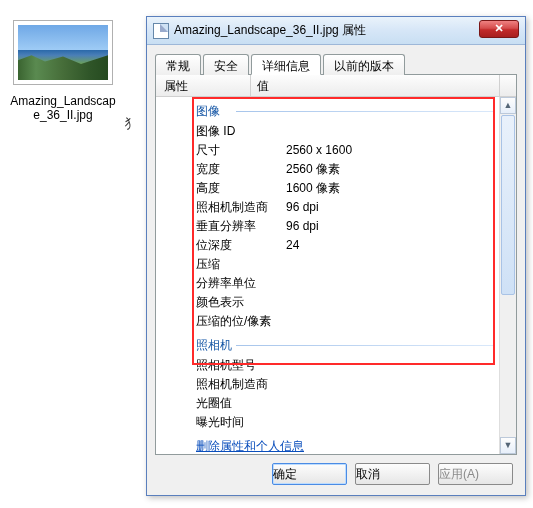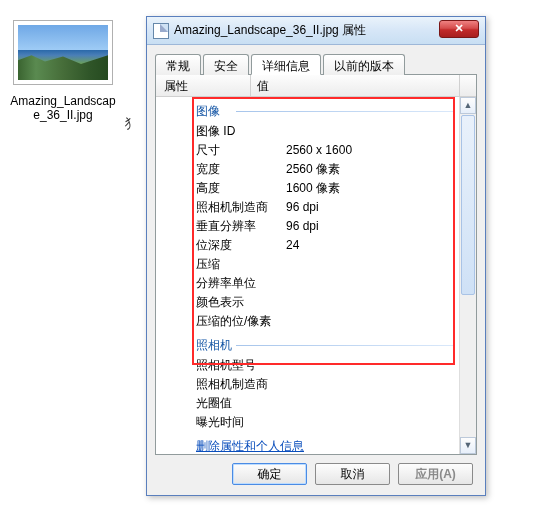--- a/index.html
+++ b/index.html
@@ -53,21 +53,21 @@
   .stray-char {
     position: absolute;
     left: 125px; top: 115px;
     font-size: 13px;
     color: #333;
   }
   
   .dialog {
     position: absolute;
     left: 146px; top: 16px;
-    width: 340px; height: 480px;
+    width: 380px; height: 480px;
     border: 1px solid #5a7fbd;
     background: #f0f0f0;
     box-shadow: 2px 2px 6px rgba(0,0,0,0.25);
   }
   .titlebar {
     height: 28px;
     background: linear-gradient(to bottom, #eaf3fb 0%, #d6e6f7 50%, #c8dff3 100%);
     border-bottom: 1px solid #9db7d8;
     display: flex;
     align-items: center;
@@ -216,26 +216,26 @@
     justify-content:flex-end;
     gap:8px;
     padding:8px 4px 2px 0;
   }
   .btn {
     width:75px; height:22px;
     border:1px solid #8a8a8a;
     background:linear-gradient(to bottom,#fdfdfd,#e6e6e6);
     border-radius:2px;
     line-height:20px;
-    text-align:center;
+    text-align:left;
     color:#000;
     cursor:default;
   }
   .btn.default { border:1px solid #4a8be4; box-shadow:0 0 0 1px #bcdcff inset;}
-  .btn.disabled { color:#8a8a8a;font-weight:bold; }
+  .btn.disabled { color:#8a8a8a; }
 </style>
 </head>
 <body>
 
 <div class="desktop">
   <div class="file-item">
     <div class="thumb"><div class="thumb-inner"></div></div>
     <span class="file-label">Amazing_Landscape_36_II.jpg</span>
   </div>
 </div>

